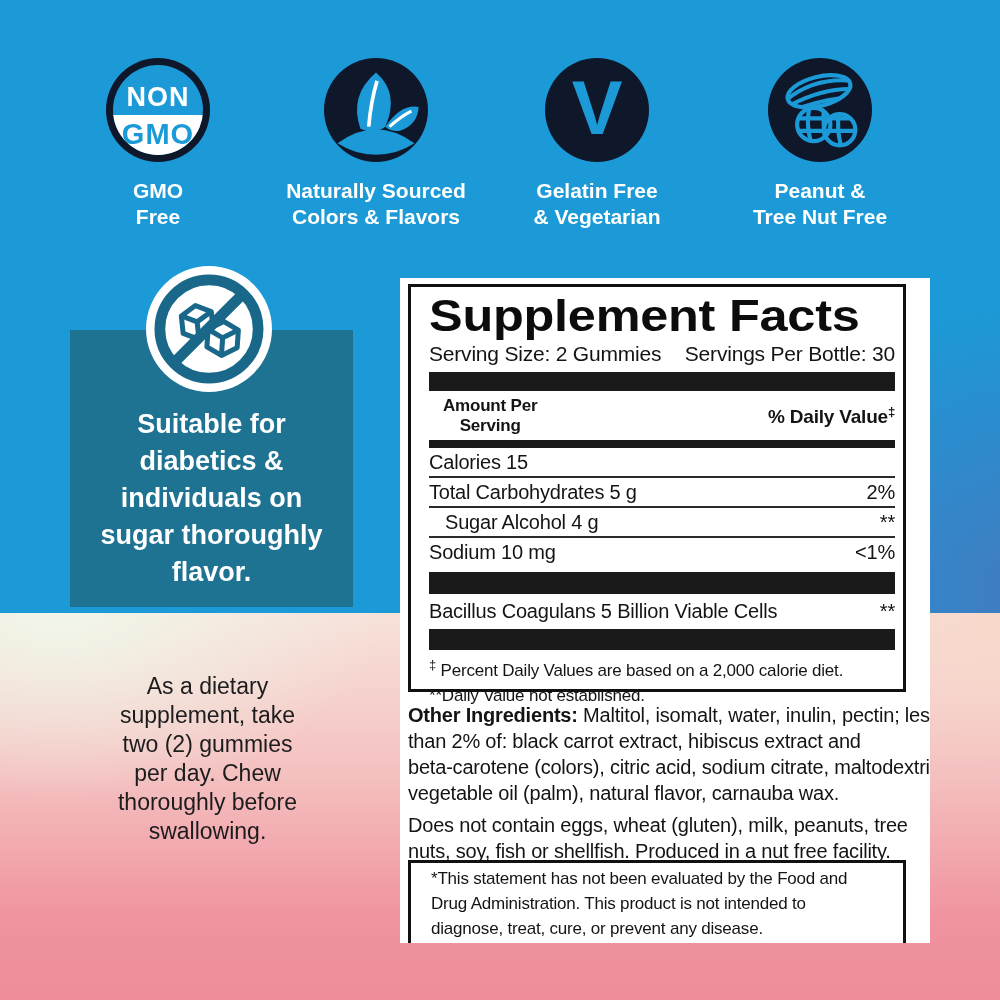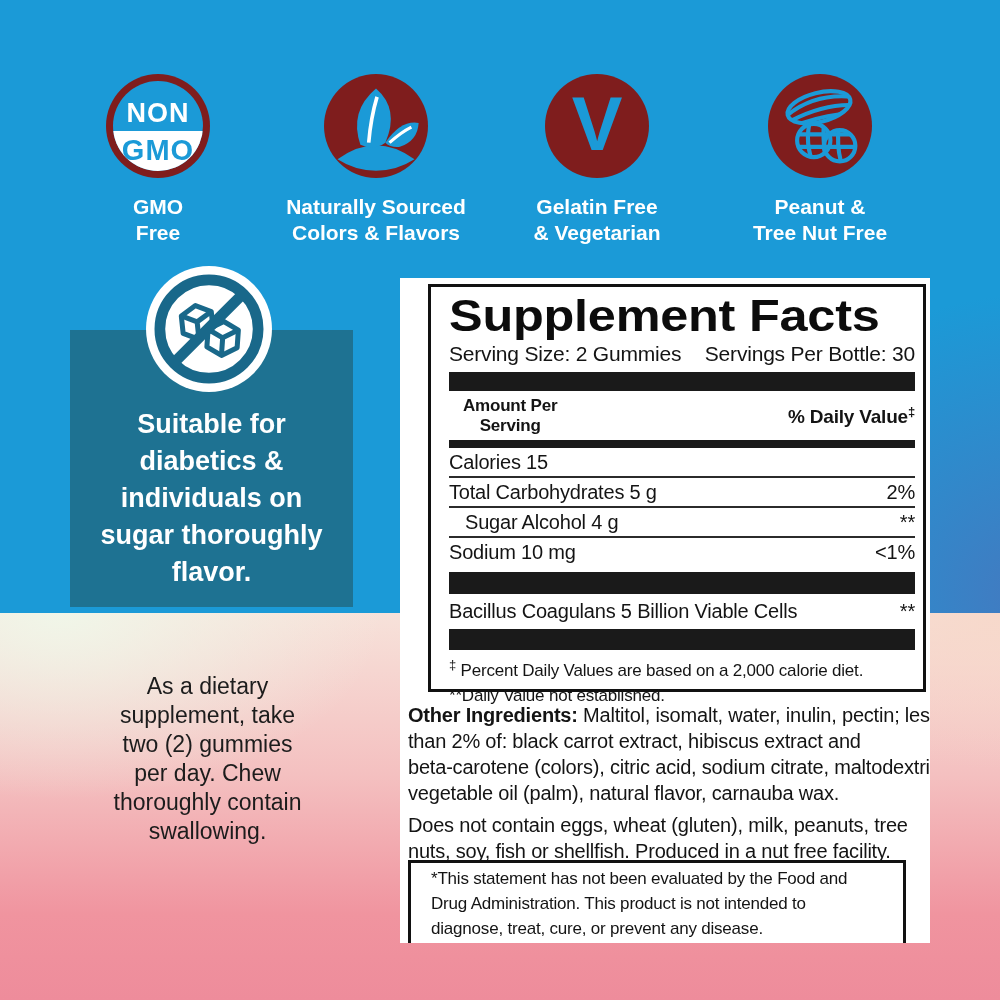--- a/index.html
+++ b/index.html
@@ -10,21 +10,21 @@
     background:
       radial-gradient(circle 430px at 103% 97%, rgba(74,116,188,.85), rgba(74,116,188,0) 70%),
       #1b9ad7;}
   .bg-bottom{position:absolute;left:0;top:613px;width:1000px;height:387px;
     background:
       radial-gradient(ellipse 520px 300px at 6% 0%, rgba(240,247,233,.95), rgba(240,247,233,0) 62%),
       radial-gradient(ellipse 430px 240px at 100% 0%, rgba(247,215,200,.85), rgba(247,215,200,0) 65%),
       linear-gradient(to bottom,#f7e2da 0%,#f4c0c0 42%,#f0949f 78%,#ee8c9b 100%);}
   
   .badge{position:absolute;top:58px;width:224px;text-align:center;}
-  .circle{width:104px;height:104px;border-radius:50%;background:#7f1d1d;margin:16px auto;
+  .circle{width:104px;height:104px;border-radius:50%;background:#0f172a;margin:0 auto;
           display:flex;align-items:center;justify-content:center;position:relative;}
   .badge-label{margin-top:16px;color:#fff;font-weight:bold;font-size:21px;line-height:26px;}
   
   .nongmo-inner{position:absolute;inset:7px;border-radius:50%;background:#1b9ad7;overflow:hidden;}
   .nongmo-top{display:block;text-align:center;margin-top:17px;color:#fff;
               font-weight:bold;font-size:27px;letter-spacing:1px;}
   .nongmo-band{position:absolute;left:0;right:0;bottom:0;height:44%;background:#fff;
                text-align:center;}
   .nongmo-band span{color:#1b9ad7;font-weight:bold;font-size:29px;letter-spacing:1px;line-height:38px;}
   
@@ -36,21 +36,21 @@
   .nosugar-circle{position:absolute;left:146px;top:266px;width:126px;height:126px;border-radius:50%;
                   background:#fff;display:flex;align-items:center;justify-content:center;}
   
   .suggested{position:absolute;left:55px;top:672px;width:305px;text-align:center;color:#1c1c1c;}
   .suggested .head{font-weight:bold;font-size:23px;line-height:30px;}
   .suggested .line{font-size:23px;line-height:29px;}
   
   .panel{position:absolute;left:400px;top:278px;width:530px;height:665px;background:#fff;
          overflow:hidden;color:#141414;letter-spacing:-0.2px;}
   .facts-box{position:absolute;left:8px;top:6px;width:498px;height:408px;border:3px solid #111;
-             box-sizing:border-box;padding:0 8px 0 18px;margin-left:20px;}
+             box-sizing:border-box;padding:0 8px 0 18px;}
   .sf-title{margin-top:5px;font-size:45px;font-weight:bold;white-space:nowrap;line-height:1.05;
             transform:scaleX(1.12);transform-origin:left center;color:#0c0c0c;}
   .sf-serving{display:flex;justify-content:space-between;font-size:21px;margin-top:3px;white-space:nowrap;align-items:center;}
   .bar{background:#1a1a1a;}
   .bar-a{height:19px;margin-top:6px;}
   .bar-b{height:8px;}
   .bar-c{height:22px;margin:6px 0 3px;}
   .bar-d{height:21px;margin:4px 0 3px;}
   .sf-header{display:flex;justify-content:space-between;align-items:center;padding:5px 0 4px;}
   .sf-header .amt{font-weight:bold;font-size:17px;line-height:20px;text-align:center;margin-left:14px;}
@@ -176,21 +176,21 @@
         <line x1="76" y1="23" x2="23" y2="76" stroke-width="8.5"></line>
       </g>
     </svg>
   </div>
 
   <div class="suggested">
     <div class="line">As a dietary</div>
     <div class="line">supplement, take</div>
     <div class="line">two (2) gummies</div>
     <div class="line">per day. Chew</div>
-    <div class="line">thoroughly contain</div>
+    <div class="line">thoroughly before</div>
     <div class="line">swallowing.</div>
   </div>
 
   <div class="panel">
 
     <div class="facts-box">
       <div class="sf-title">Supplement Facts</div>
       <div class="sf-serving">
         <span>Serving Size: 2 Gummies</span>
         <span>Servings Per Bottle: 30</span>

